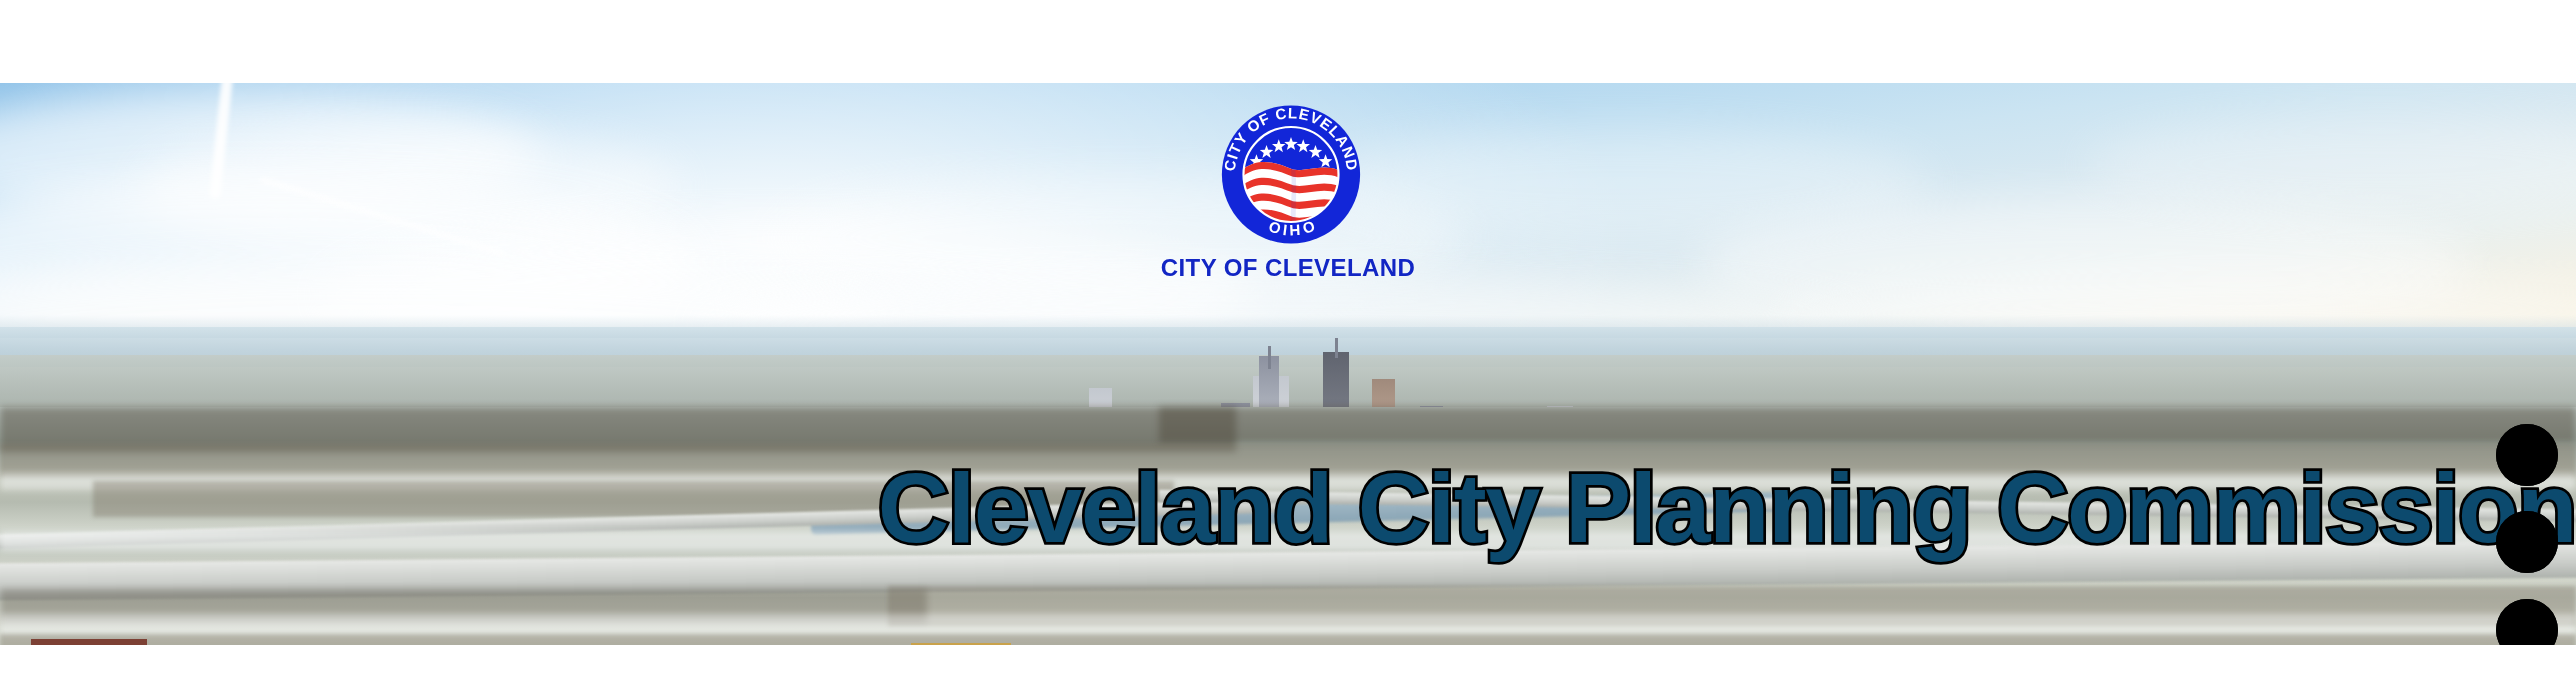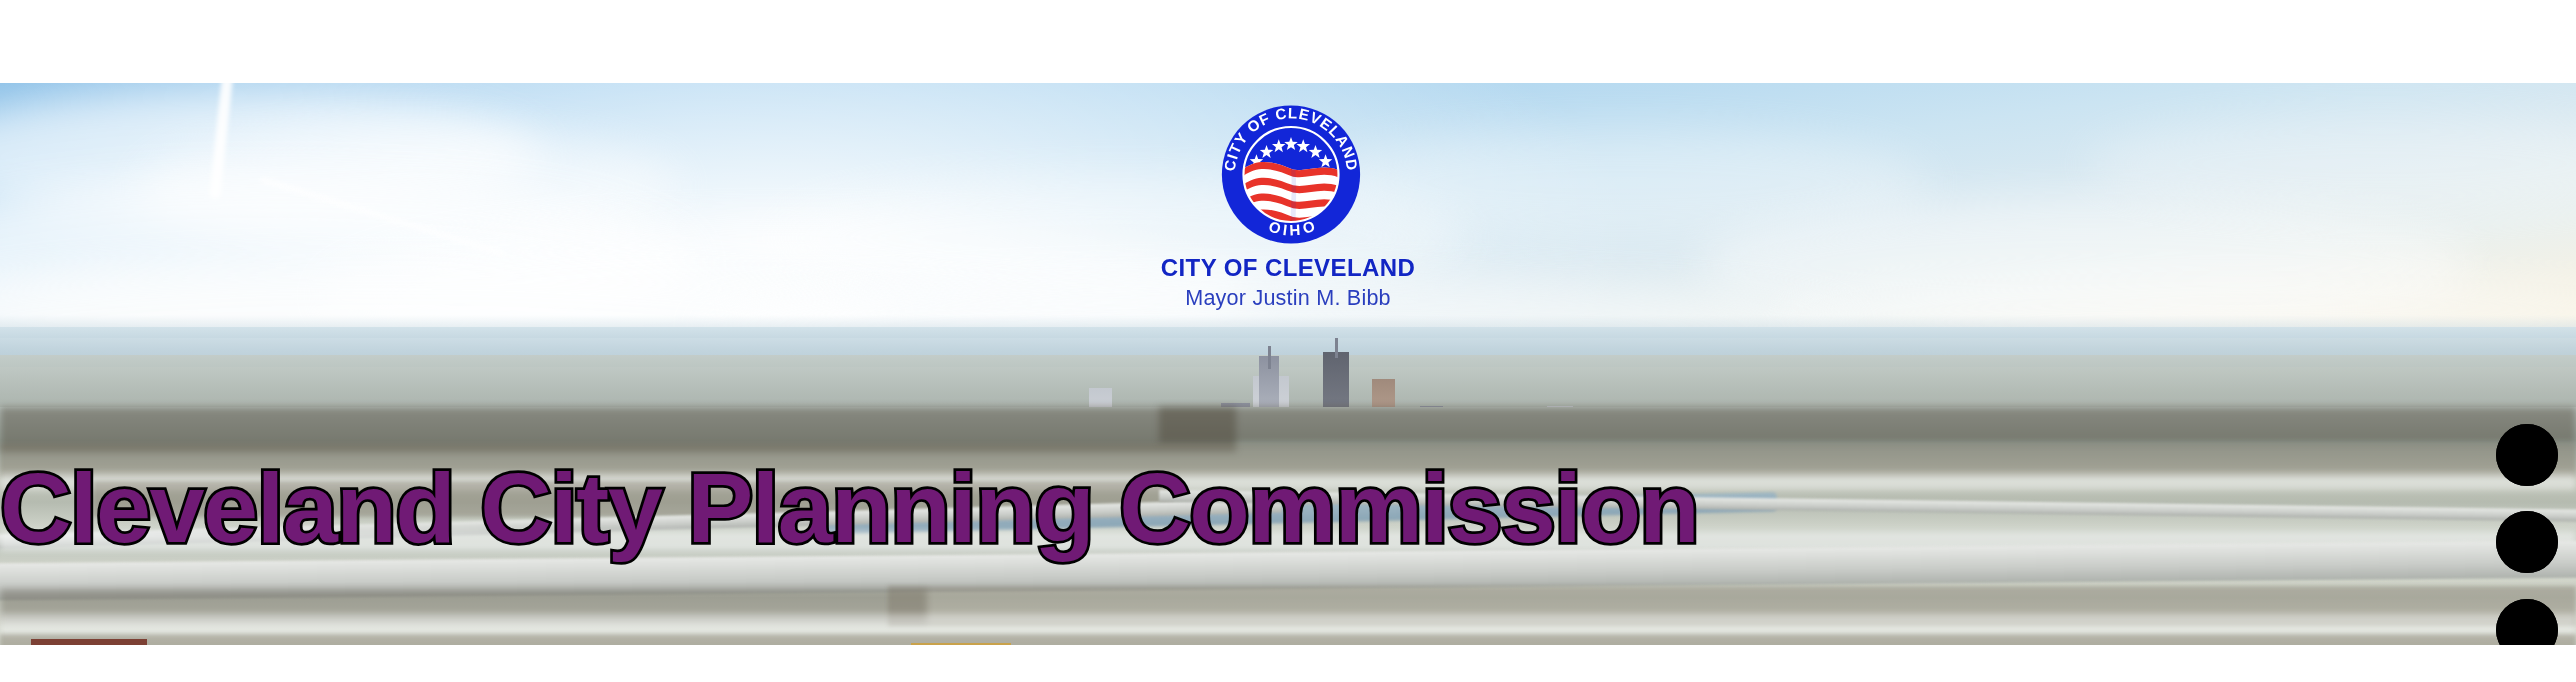--- a/index.html
+++ b/index.html
@@ -140,22 +140,22 @@
     font-family:"Liberation Sans", sans-serif;
     font-weight:400;
     font-size:21.6px;
     letter-spacing:0.2px;
     text-shadow:0 0 1.5px rgba(255,255,255,0.5);
   }
 
   
   .main-title {
     position:absolute; left:0; right:0; top:375px;
-    text-align:left;
-    color:#701a75;
+    text-align:right;
+    color:#0c4a6e;
     font-family:"Liberation Sans", sans-serif;
     font-weight:700;
     font-size:99px;
     line-height:1;
     letter-spacing:-1.5px;
     white-space:nowrap;
     -webkit-text-stroke: 5.4px #000;
     paint-order: stroke fill;
     text-shadow:
       0 0 0.8px #000, 1.5px 0 0 #000, -1.5px 0 0 #000,
@@ -290,21 +290,20 @@
         <text fill="#ffffff" font-family="Liberation Sans, sans-serif" font-size="21" font-weight="700" letter-spacing="1.2">
           <textPath href="#arcTop" startOffset="50%" text-anchor="middle">CITY OF CLEVELAND</textPath>
         </text>
         <text fill="#ffffff" font-family="Liberation Sans, sans-serif" font-size="21" font-weight="700" letter-spacing="2">
           <textPath href="#arcBot" startOffset="50%" text-anchor="middle">OHIO</textPath>
         </text>
       </svg>
     </div>
 
     <div class="org-name">CITY OF CLEVELAND</div>
-    <div class="mayor-name">Mayor Justin M. Bibb</div>
 
     <h1 class="main-title">Cleveland City Planning Commission</h1>
 
     <div class="social-rail">
       <a id="yt-btn" class="social-btn" href="#" aria-label="YouTube">
         <svg viewBox="0 0 80 80" xmlns="http://www.w3.org/2000/svg">
           <path fill="#000000" fill-rule="evenodd" d="M40,0 A40,40 0 1,0 40,80 A40,40 0 1,0 40,0 Z
             M19,32 C19,28.7 21.7,26 25,26 L55,26 C58.3,26 61,28.7 61,32 L61,48 C61,51.3 58.3,54 55,54 L25,54 C21.7,54 19,51.3 19,48 Z"></path>
           <path fill="#000000" d="M35.5,32.5 L35.5,47.5 L48.5,40 Z"></path>
         </svg>

